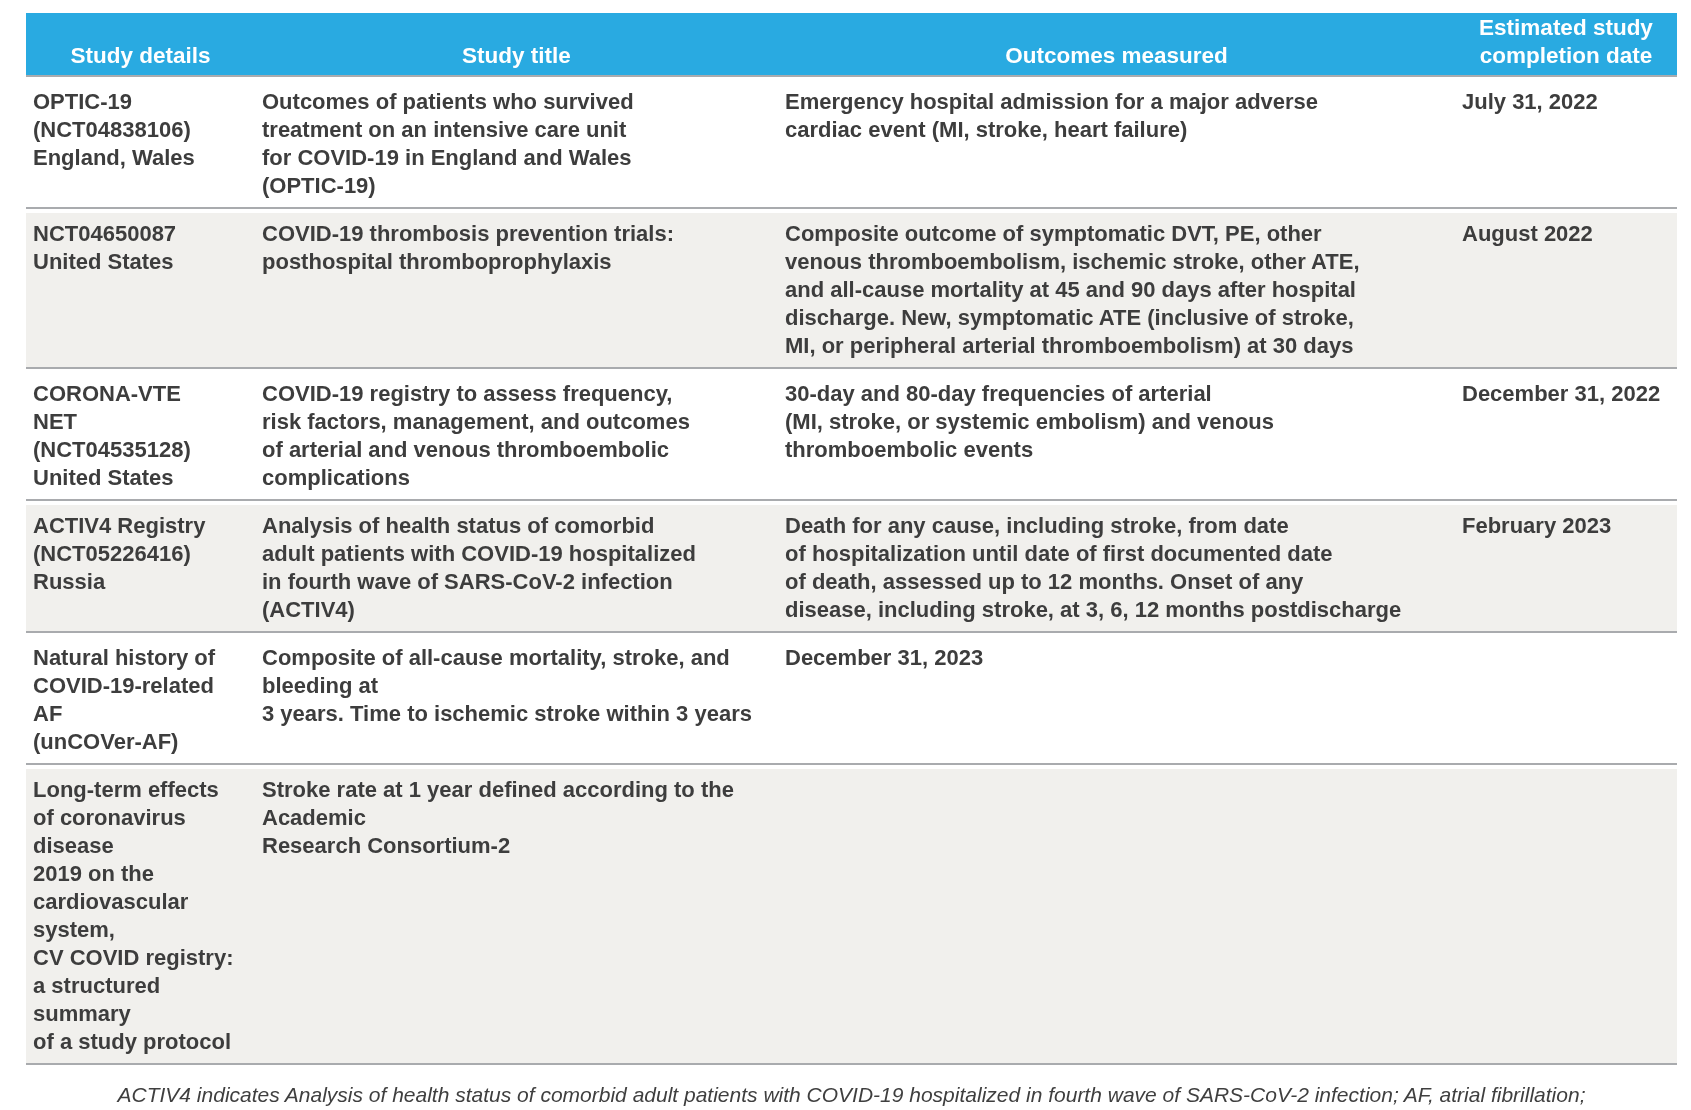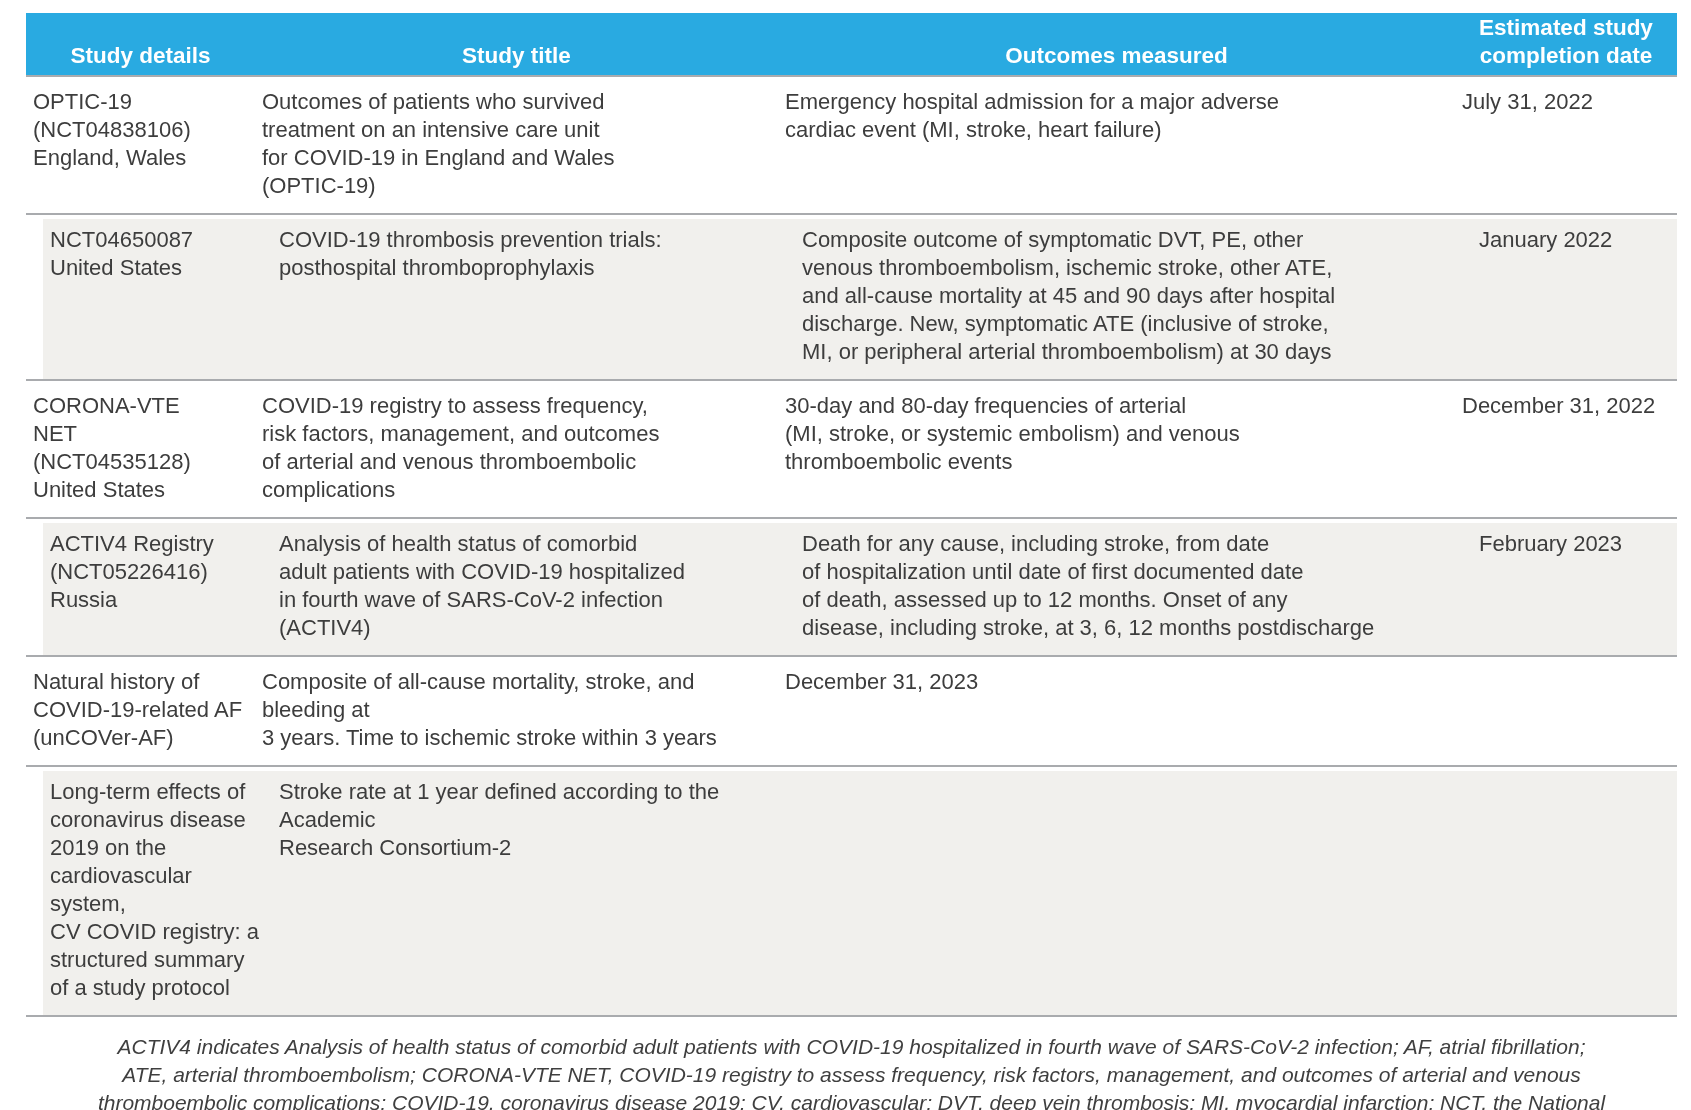--- a/index.html
+++ b/index.html
@@ -44,26 +44,26 @@
     text-align: center;
   }
   .row {
     border-top: 2px solid var(--separator);
     padding-top: 4px;
     background: #FFFFFF;
   }
   .cells {
     display: grid;
     grid-template-columns: 229px 523px 677px 222px;
-    padding: 7px 0 13px 0;
+    padding: 7px 0 7px 0;
     background: #FFFFFF;
+    font-weight: bold;
   }
   .row.alt .cells {
     background: var(--row-alt-bg);
-    margin-left: 17px;
   }
   .td {
     font-size: 22px;
     line-height: 28px;
     color: var(--body-text);
     padding: 0 12px 0 7px;
     white-space: pre-line;
   }
   .footnote {
     margin-top: 16px;
@@ -108,21 +108,21 @@
       <div class="cells">
         <div class="td">NCT04650087
 United States</div>
         <div class="td">COVID-19 thrombosis prevention trials:
 posthospital thromboprophylaxis</div>
         <div class="td">Composite outcome of symptomatic DVT, PE, other
 venous thromboembolism, ischemic stroke, other ATE,
 and all-cause mortality at 45 and 90 days after hospital
 discharge. New, symptomatic ATE (inclusive of stroke,
 MI, or peripheral arterial thromboembolism) at 30 days</div>
-        <div class="td">January 2022</div>
+        <div class="td">August 2022</div>
       </div>
     </div>
 
     <div class="row">
       <div class="cells">
         <div class="td">CORONA-VTE
 NET
 (NCT04535128)
 United States</div>
         <div class="td">COVID-19 registry to assess frequency,

